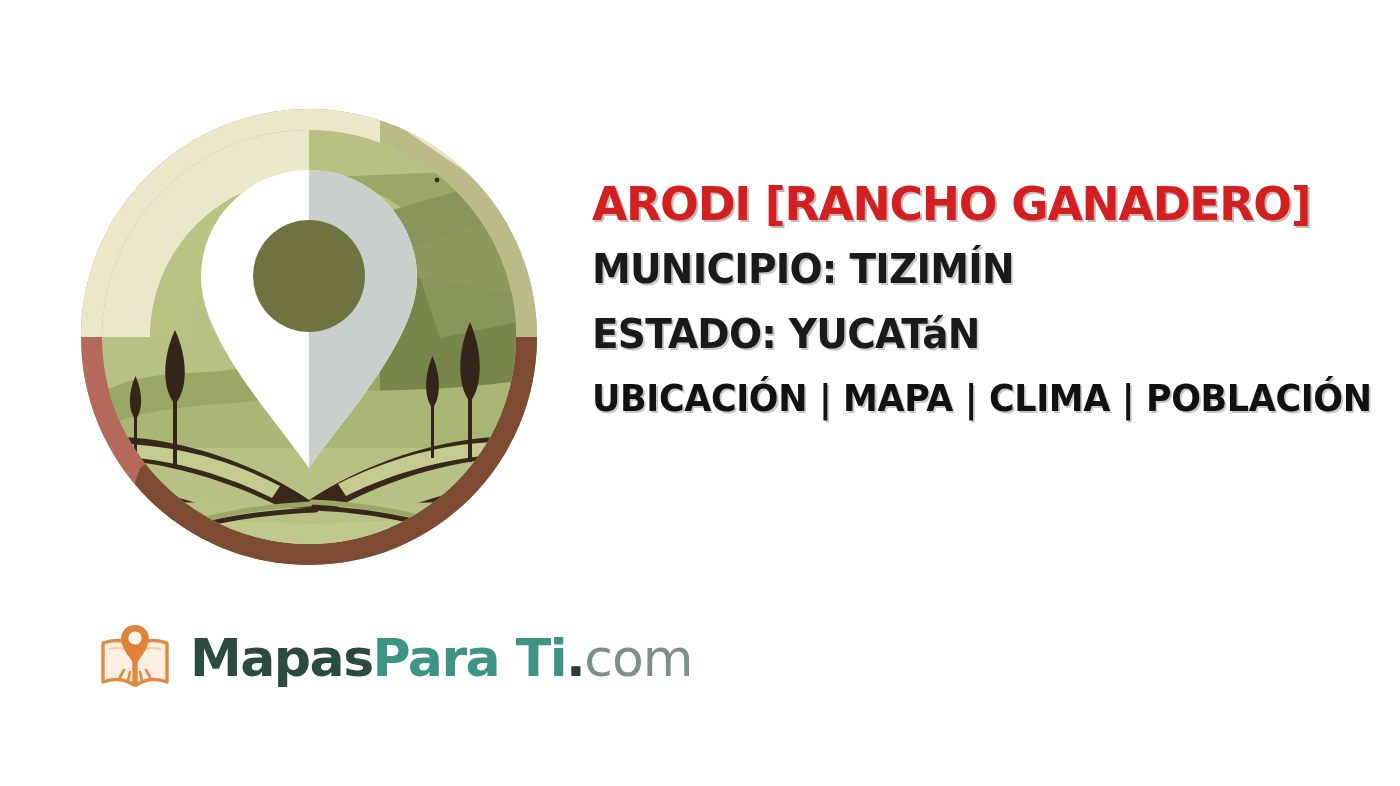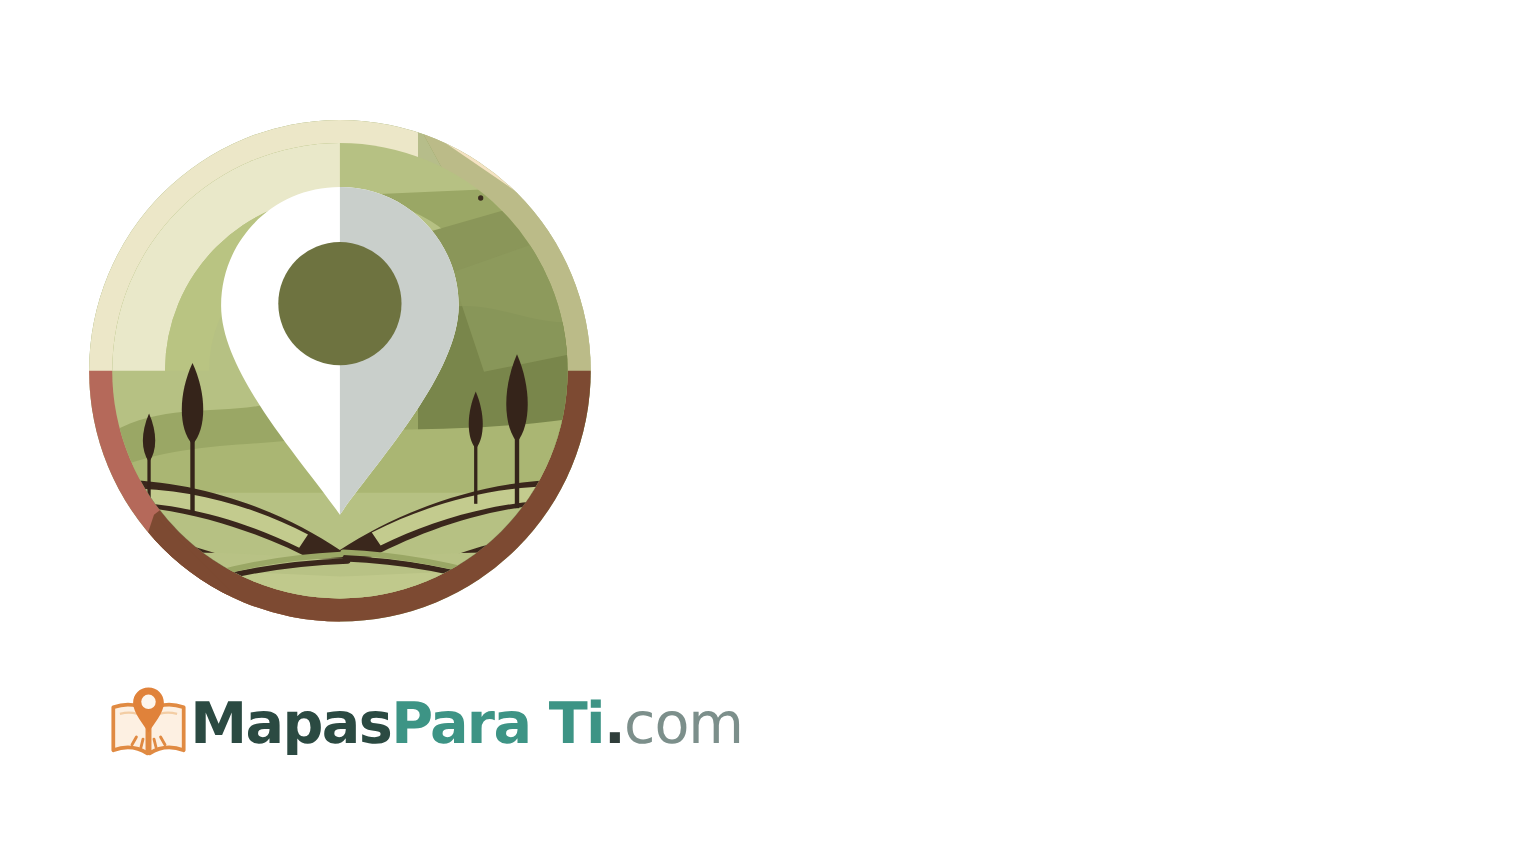--- a/index.html
+++ b/index.html
@@ -34,21 +34,21 @@
   .badge-wrap svg { display: block; width: 100%; height: 100%; }
 
   
   .brand {
     position: absolute;
     left: 98px;
     top: 618px;
     height: 80px;
     display: flex;
     align-items: center;
-    gap: 1px;
+    gap: 18px;
   }
   .brand-mark { width: 74px; height: 74px; flex: 0 0 auto; }
   .brand-mark svg { display: block; width: 100%; height: 100%; }
   .brand-text {
     font-family: "DejaVu Sans", sans-serif;
     font-size: 52px;
     font-weight: bold;
     letter-spacing: -1.5px;
     line-height: 1;
     white-space: nowrap;
@@ -210,14 +210,20 @@
 
         <path d="M 26 49 L 22 56" stroke="#e08a42" stroke-width="2.6" stroke-linecap="round"></path>
         <path d="M 32 51 L 30 59" stroke="#e08a42" stroke-width="2.6" stroke-linecap="round"></path>
         <path d="M 42 51 L 44 59" stroke="#e08a42" stroke-width="2.6" stroke-linecap="round"></path>
         <path d="M 48 49 L 52 56" stroke="#e08a42" stroke-width="2.6" stroke-linecap="round"></path>
       </svg>
     </span>
     <span class="brand-text"><span class="bt-mapas">Mapas</span><span class="bt-parati">Para Ti</span><span class="bt-dot">.</span><span class="bt-com">com</span></span>
   </div>
 
+  <div class="info">
+    <div class="line title">ARODI [RANCHO GANADERO]</div>
+    <div class="line sub">MUNICIPIO: TIZIMÍN</div>
+    <div class="line sub">ESTADO: YUCATáN</div>
+    <div class="line links">UBICACIÓN | MAPA | CLIMA | POBLACIÓN</div>
+  </div>
 
 </div>
 
 </body></html>

